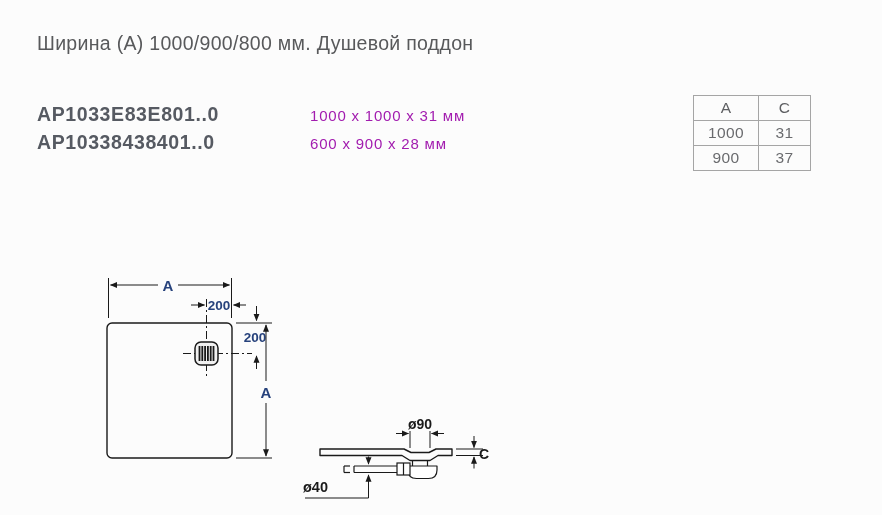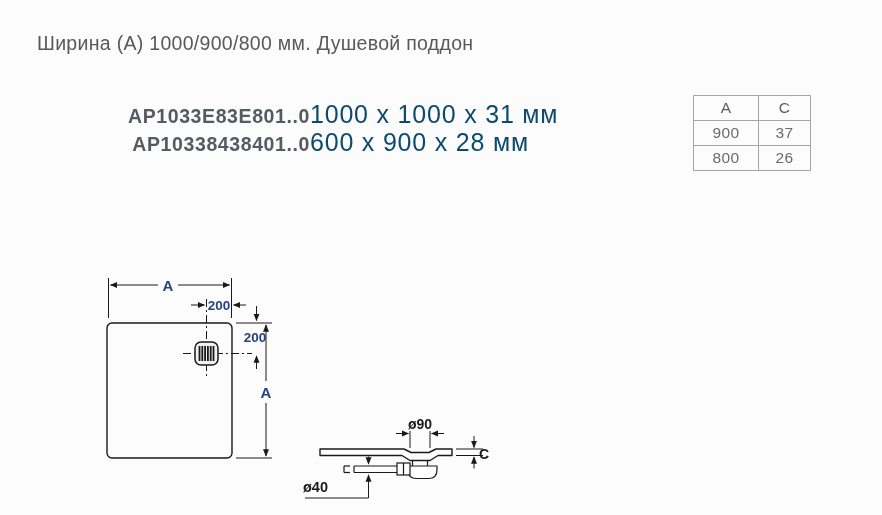--- a/index.html
+++ b/index.html
@@ -10,24 +10,24 @@
   }
   .page{position:absolute;inset:0;border-radius:20px;}
   .title{
     position:absolute;left:37px;top:32px;
     font-size:19.5px;letter-spacing:.3px;color:#58595b;
   }
   .products{position:absolute;left:37px;top:100px;}
   .product-row{display:flex;align-items:baseline;height:28px;line-height:28px;}
   .product-code{
     width:273px;font-weight:bold;font-size:19.5px;
-    color:#565a62;letter-spacing:.6px;text-align:right;
+    color:#565a62;letter-spacing:.6px;
   }
   .product-size{
-    font-size:25px;color:#0c4a6e;letter-spacing:.8px;
+    font-size:15px;color:#a21caf;letter-spacing:.8px;
   }
   .dim-table{
     position:absolute;left:693px;top:95px;
     border-collapse:collapse;table-layout:fixed;
     font-size:15.5px;color:#6a6b6e;letter-spacing:.4px;
   }
   .dim-table td,.dim-table th{
     border:1px solid #a5a5a5;text-align:center;
     height:24px;padding:0;font-weight:normal;
   }
@@ -62,26 +62,26 @@
     </div>
   </div>
 
   <table class="dim-table">
     <tbody>
         <tr>
       <th class="col-a">A</th>
       <th class="col-c">C</th>
     </tr>
     <tr>
+      <td>1000</td>
+      <td>31</td>
+    </tr>
+    <tr>
       <td>900</td>
       <td>37</td>
-    </tr>
-    <tr>
-      <td>800</td>
-      <td>26</td>
     </tr>
   </tbody>
     </table>
 
   <svg class="drawing" width="450" height="256" viewBox="60 255 450 256">
     <defs>
       <marker id="arr" viewBox="0 0 10 10" refX="9" refY="5" markerWidth="7.5" markerHeight="7.5" orient="auto">
         <path d="M0,1 L10,5 L0,9 z" fill="#1a1a1a"></path>
       </marker>
     </defs>

